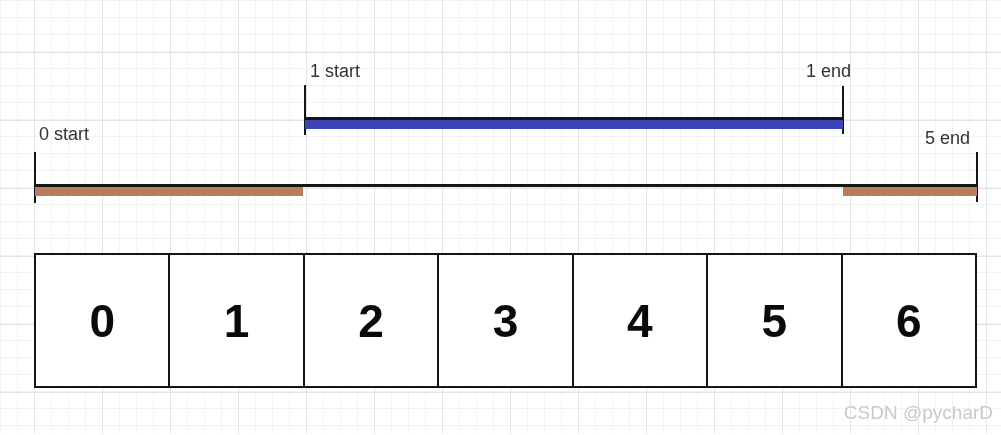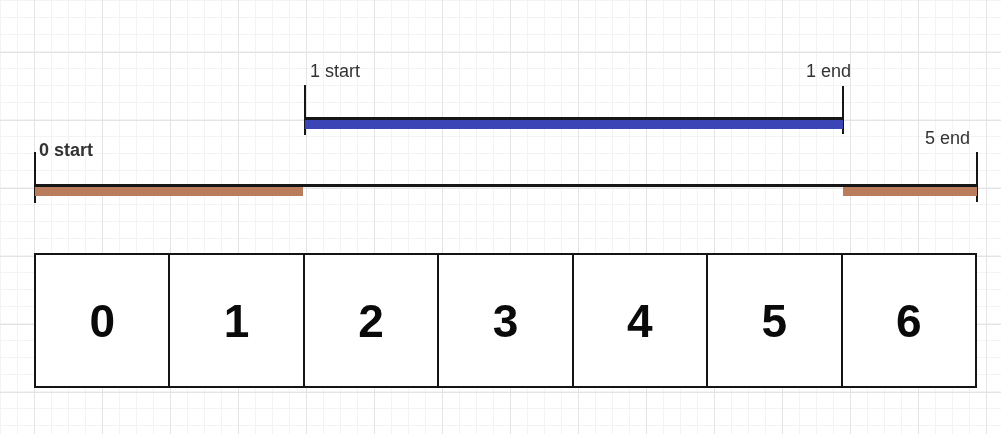--- a/index.html
+++ b/index.html
@@ -67,32 +67,33 @@
 
 <div class="stage">
 
   <div class="lbl" style="left:310px; top:61px;">1 start</div>
   <div class="lbl" style="right:150px; top:61px;">1 end</div>
   <div class="tick" style="left: 304px; top: 85px; height: 50px; background-color: rgb(22, 22, 22);"></div>
   <div class="tick" style="left: 842px; top: 86px; height: 48px; background-color: rgb(22, 22, 22);"></div>
   <div class="hline" style="left: 305px; top: 117px; width: 538px; background-color: rgb(22, 22, 22);"></div>
   <div class="bar" style="left: 305px; top: 120px; width: 538px; background-color: rgb(59, 69, 181);"></div>
 
-  <div class="lbl" style="left:39px; top:140px;font-weight:bold;">0 start</div>
+  <div class="lbl" style="left:39px; top:124px;">0 start</div>
   <div class="lbl" style="right:31px; top:128px;">5 end</div>
   <div class="tick" style="left: 34px; top: 152px; height: 51px; background-color: rgb(22, 22, 22);"></div>
   <div class="tick" style="left: 976px; top: 152px; height: 50px; background-color: rgb(22, 22, 22);"></div>
   <div class="hline" style="left: 35px; top: 184px; width: 942px; background-color: rgb(22, 22, 22);"></div>
   <div class="bar" style="left: 35px; top: 187px; width: 268px; background-color: rgb(185, 125, 93);"></div>
   <div class="bar" style="left: 843px; top: 187px; width: 134px; background-color: rgb(185, 125, 93);"></div>
 
   <div class="cells">
     <div class="cell">0</div>
     <div class="cell">1</div>
     <div class="cell">2</div>
     <div class="cell">3</div>
     <div class="cell">4</div>
     <div class="cell">5</div>
     <div class="cell">6</div>
   </div>
 
+  <div class="watermark">CSDN @pycharD</div>
 
 </div>
 
 </body></html>

